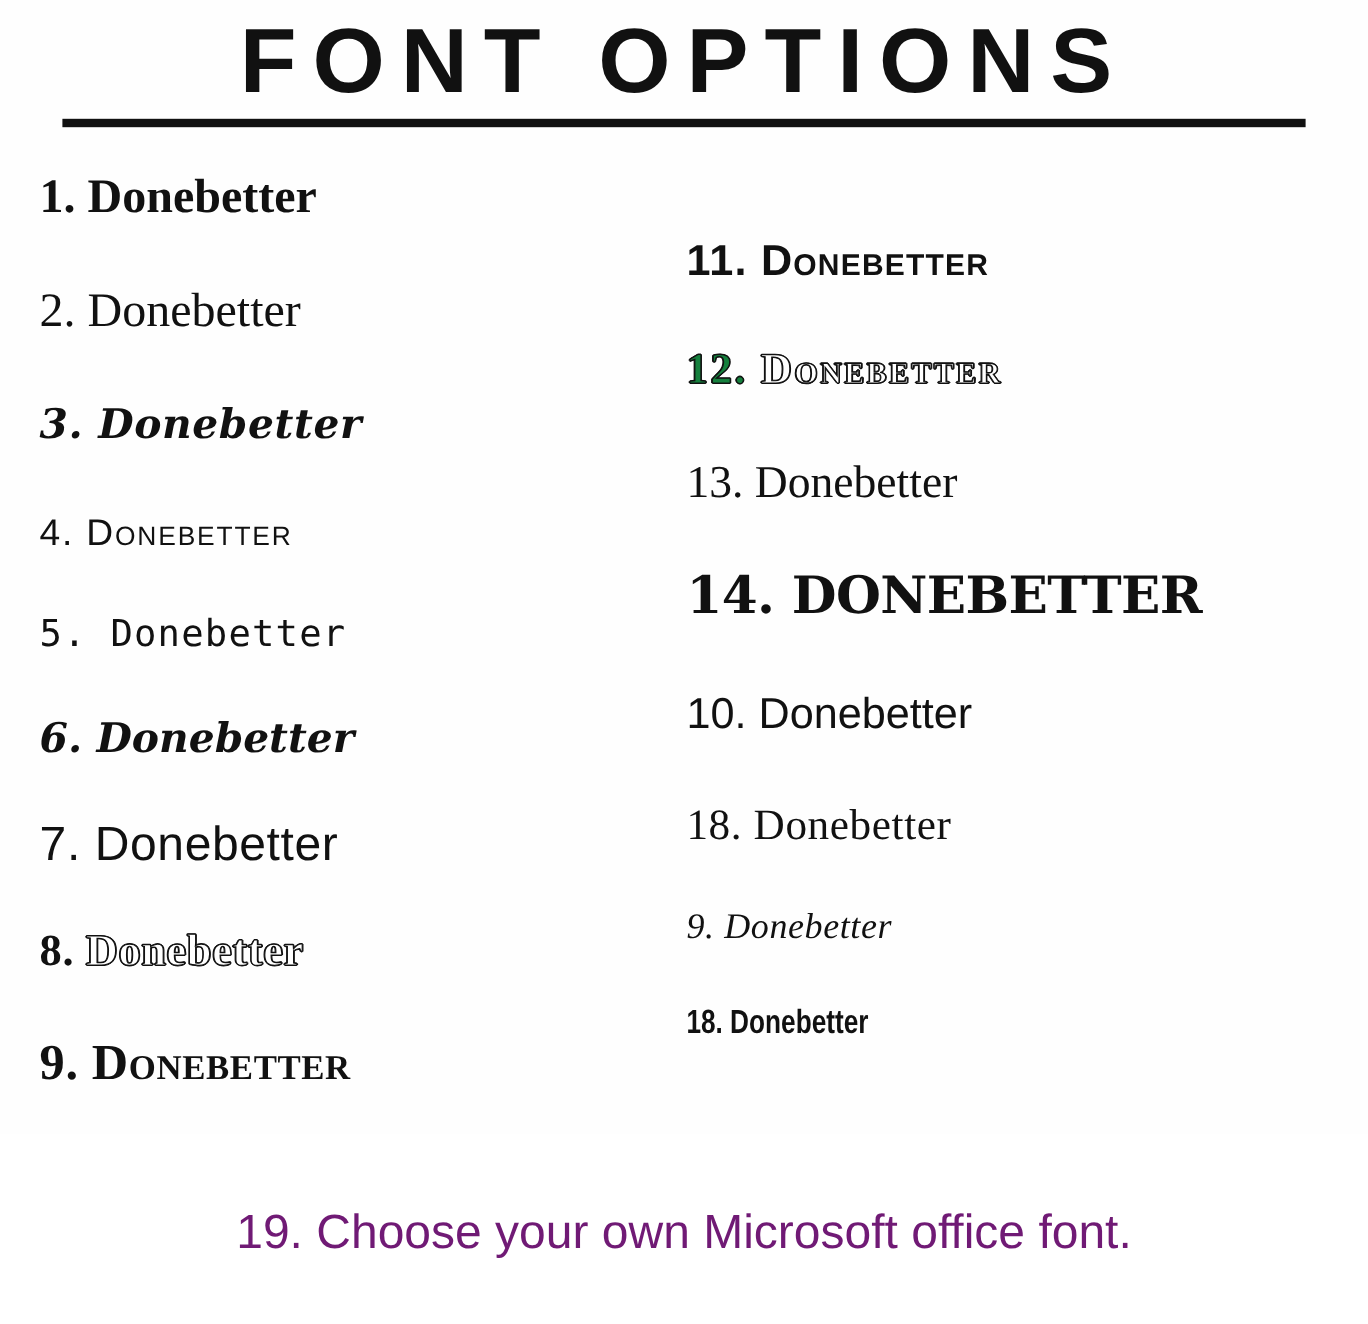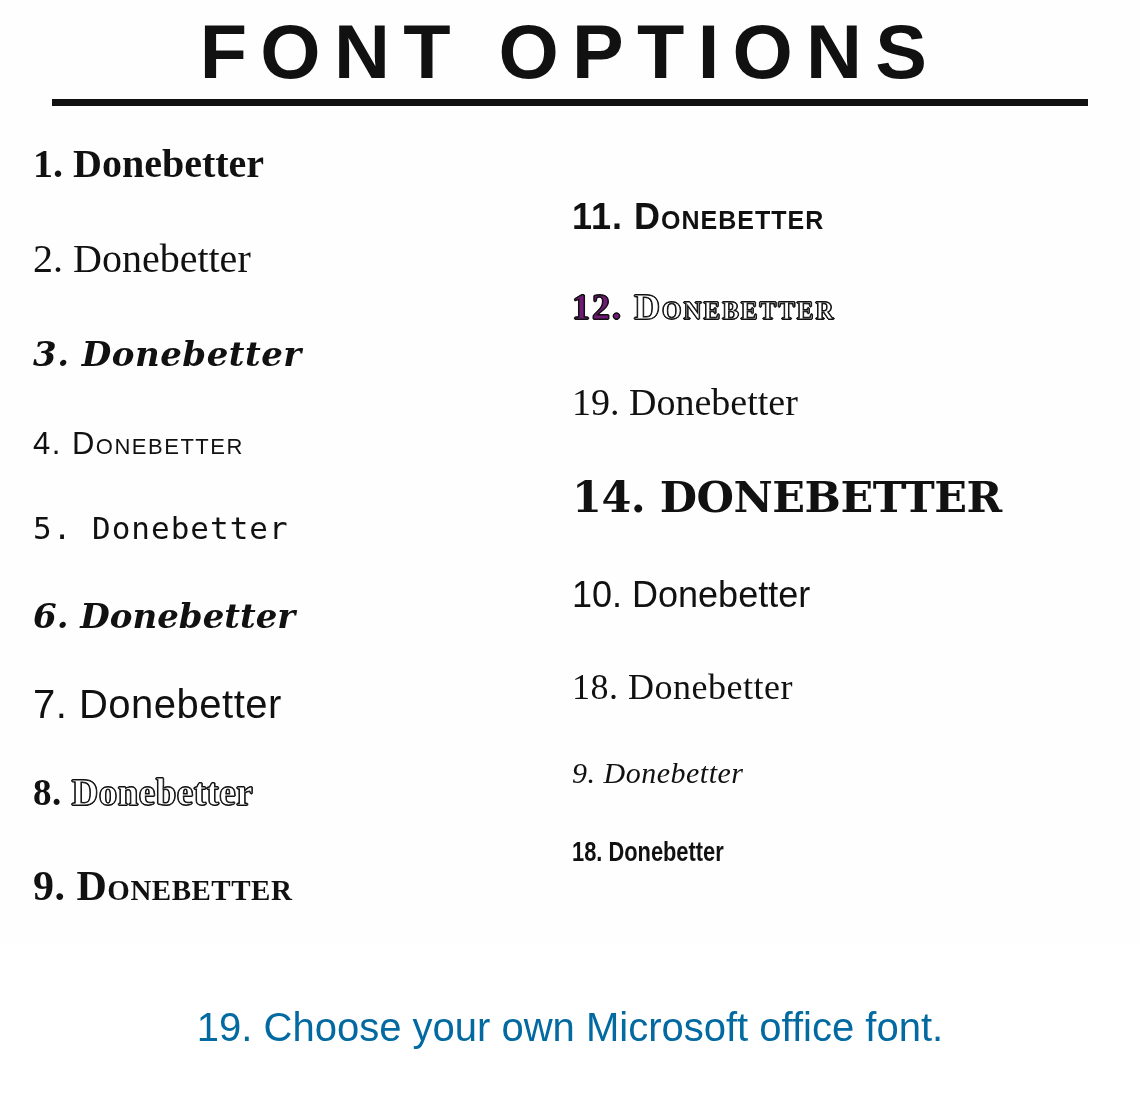--- a/index.html
+++ b/index.html
@@ -113,21 +113,21 @@
   
   .f11 { font-family: "Liberation Sans", sans-serif; font-weight: bold; font-size: 36px; font-variant: small-caps; letter-spacing: 1px; }
 
   
   .f12 {
     font-family: "Liberation Serif", serif; font-weight: bold; font-size: 36px;
     font-variant: small-caps; letter-spacing: 2px;
     -webkit-text-stroke: 1px #111; color: #ffffff;
     text-shadow: 1px 0 0 #111, -1px 0 0 #111, 0 1px 0 #111, 0 -1px 0 #111;
   }
-  .f12 .num { color: #701a75; }
+  .f12 .num { color: #15803d; }
 
   
   .f13 { font-family: "Liberation Serif", serif; font-weight: normal; font-size: 38px; }
 
   
   .f14 { font-family: "DejaVu Serif", serif; font-weight: bold; font-size: 43px; letter-spacing: -0.5px; text-transform: uppercase; }
 
   
   .f15 { font-family: "Liberation Sans", sans-serif; font-weight: normal; font-size: 36px; letter-spacing: 0px; }
 
@@ -143,21 +143,21 @@
   
   .footer {
     position: absolute;
     left: 0;
     top: 1005px;
     width: 1140px;
     text-align: center;
     font-family: "Liberation Sans", sans-serif;
     font-weight: normal;
     font-size: 40px;
-    color: #0369a1;
+    color: #701a75;
     letter-spacing: 0px;
   }
 </style>
 </head>
 <body>
 
 <div id="page">
 
   <div class="title-block">
     <div class="title">FONT OPTIONS</div>
@@ -222,21 +222,21 @@
         <span class="num">11. </span>
         <span class="word">Donebetter</span>
       </div>
 
       <div class="row f12" style="margin-top:48px;">
         <span class="num">12. </span>
         <span class="word">Donebetter</span>
       </div>
 
       <div class="row f13" style="margin-top:52px;">
-        <span class="num">19. </span>
+        <span class="num">13. </span>
         <span class="word">Donebetter</span>
       </div>
 
       <div class="row f14" style="margin-top:48px;">
         <span class="num">14. </span>
         <span class="word">Donebetter</span>
       </div>
 
       <div class="row f15" style="margin-top:52px;">
         <span class="num">10. </span>

